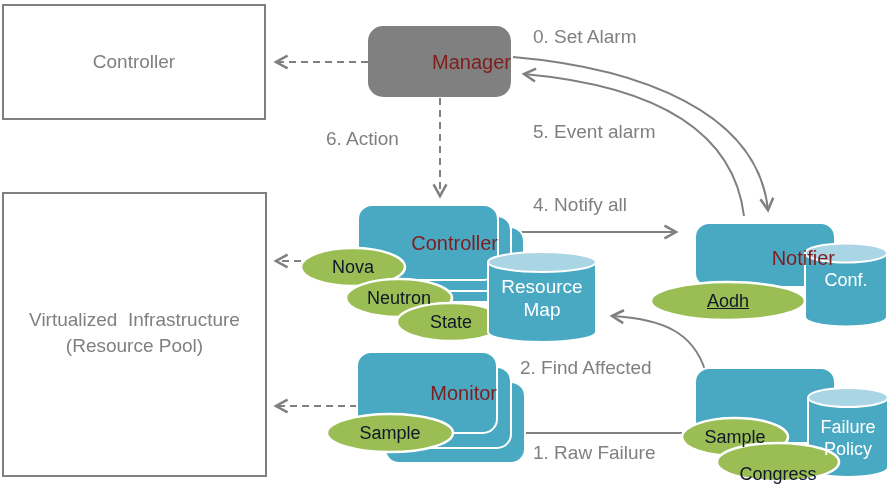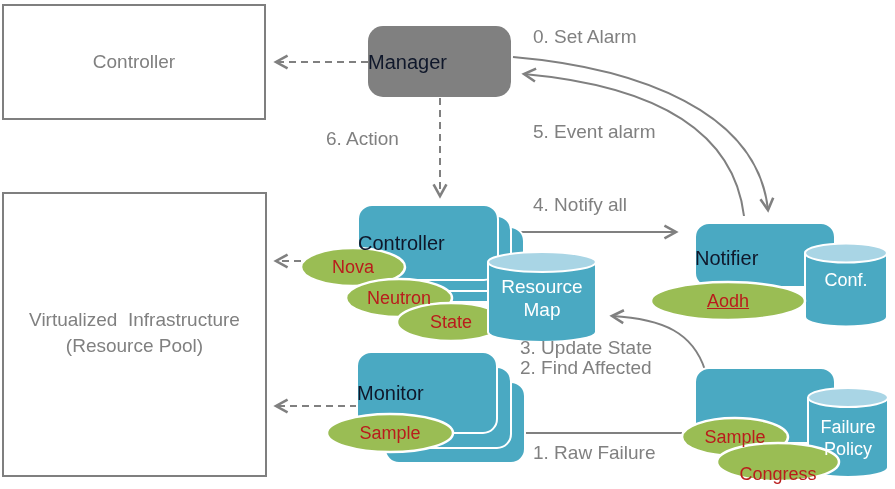--- a/index.html
+++ b/index.html
@@ -3,23 +3,23 @@
 <meta charset="utf-8">
 <style>
   html,body { margin:0; padding:0; background:#ffffff; }
   .stage {
     position:relative; width:895px; height:489px; overflow:hidden;
     font-family:"Liberation Sans", sans-serif; background:#ffffff;
   }
   .stage svg { position:absolute; left:0; top:0; }
   .lbl { position:absolute; line-height:23px; color:#808080; }
   .flow { font-size:19px; white-space:nowrap; }
-  .node-lbl { color:#0f172a; text-align:left; font-size:20px; line-height:24px; }
+  .node-lbl { color:#7f1d1d; text-align:right; font-size:20px; line-height:24px; }
   .cyl-lbl { color:#ffffff; text-align:center; font-size:18px; line-height:22px; }
-  .plug-lbl { color:#b91c1c; text-align:center; font-size:18px; line-height:22px; }
+  .plug-lbl { color:#0f172a; text-align:center; font-size:18px; line-height:22px; }
   .frame-lbl { color:#808080; text-align:center; font-size:19px; }
   .pre { white-space:pre; }
 </style>
 </head>
 <body>
 
 <div class="stage">
 
   <svg width="895" height="489" viewBox="0 0 895 489">
     <defs>
@@ -113,17 +113,16 @@
   <div class="lbl plug-lbl" style="left:391px; top:311px; width:120px;">State</div>
   <div class="lbl plug-lbl" style="left:327px; top:422px; width:126px;">Sample</div>
   <div class="lbl plug-lbl" style="left:651px; top:290px; width:154px;text-decoration:underline;">Aodh</div>
   <div class="lbl plug-lbl" style="left:675px; top:426px; width:120px;">Sample</div>
   <div class="lbl plug-lbl" style="left:717px; top:451px; width:122px;margin-top:12px;">Congress</div>
 
   <div class="lbl flow" style="left:533px; top:25px;">0. Set Alarm</div>
   <div class="lbl flow" style="left:533px; top:120px;">5. Event alarm</div>
   <div class="lbl flow" style="left:326px; top:127px;">6. Action</div>
   <div class="lbl flow" style="left:533px; top:193px;">4. Notify all</div>
-  <div class="lbl flow" style="left:520px; top:336px;">3. Update State</div>
   <div class="lbl flow" style="left:520px; top:356px;">2. Find Affected</div>
   <div class="lbl flow" style="left:533px; top:441px;">1. Raw Failure</div>
 
 </div>
 
 </body></html>

